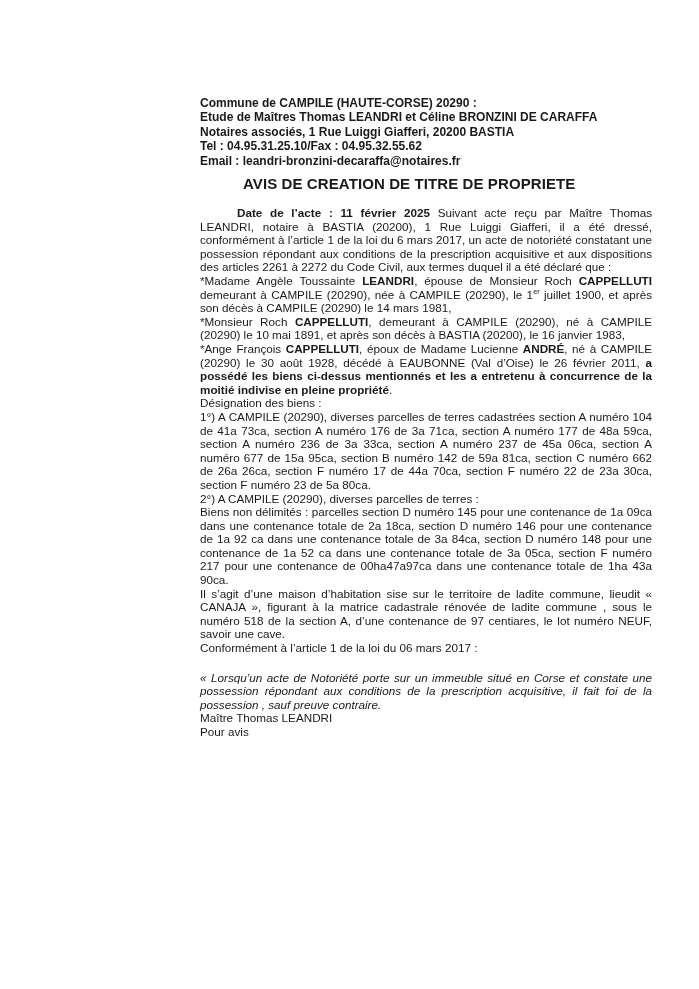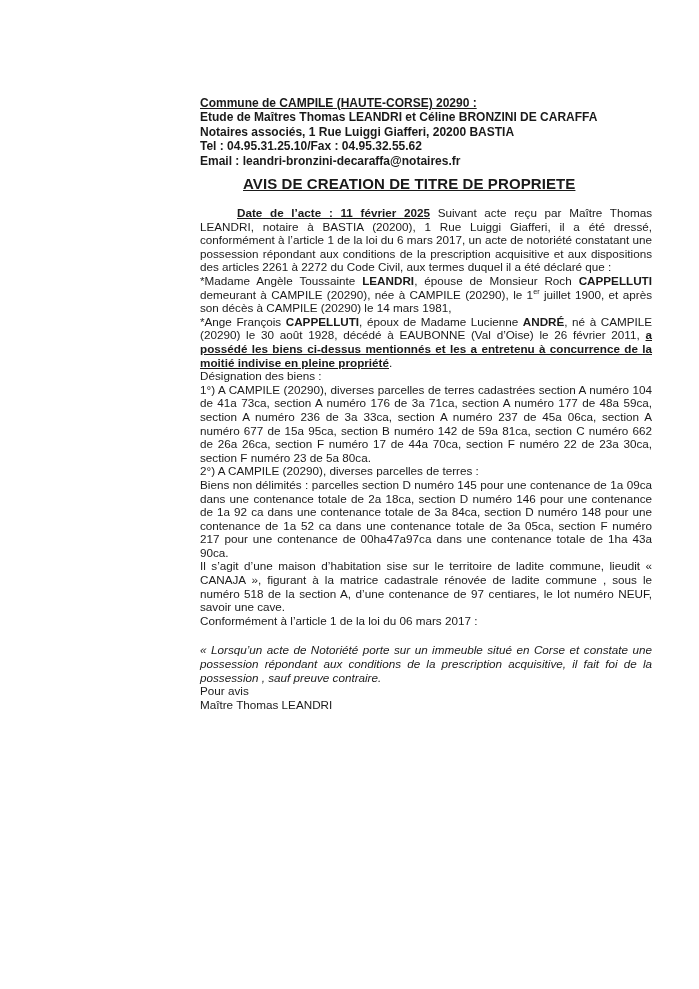--- a/index.html
+++ b/index.html
@@ -23,21 +23,21 @@
     top: 96px;
     width: 452px;
   }
   .office-header {
     font-size: 12px;
     line-height: 14.4px;
     font-weight: bold;
     text-align: left;
   }
   .office-header .hline { margin: 0; }
-  .u { text-decoration: underline; }
+  .u { }
   .b { font-weight: bold; margin-top: 48px; }
   .doc-title {
     margin-top: 9px;
     margin-bottom: 15px;
     padding-left: 43px;
     font-size: 15px;
     line-height: 14px;
     font-weight: bold;
     letter-spacing: 0.1px;
   }
@@ -72,26 +72,27 @@
       <div class="hline">Email : leandri-bronzini-decaraffa@notaires.fr</div>
     </div>
 
     <div class="doc-title">
       <span class="u">AVIS DE CREATION DE TITRE DE PROPRIETE</span>
     </div>
 
     <div class="body-text">
         <p class="para indent"><span class="b u">Date de l’acte : 11 février 2025</span><span> Suivant acte reçu par Maître Thomas LEANDRI, notaire à BASTIA (20200), 1 Rue Luiggi Giafferi, il a été dressé, conformément à l’article 1 de la loi du 6 mars 2017, un acte de notoriété constatant une possession répondant aux conditions de la prescription acquisitive et aux dispositions des articles 2261 à 2272 du Code Civil, aux termes duquel il a été déclaré que :</span></p>
         <p class="para"><span>*Madame Angèle Toussainte </span><span class="b">LEANDRI</span><span>, épouse de Monsieur Roch </span><span class="b">CAPPELLUTI</span><span> demeurant à CAMPILE (20290), née à CAMPILE (20290), le 1</span><sup>er</sup><span> juillet 1900, et après son décès à CAMPILE (20290) le 14 mars 1981,</span></p>
+        <p class="para"><span>*Monsieur Roch </span><span class="b">CAPPELLUTI</span><span>, demeurant à CAMPILE (20290), né à CAMPILE (20290) le 10 mai 1891, et après son décès à BASTIA (20200), le 16 janvier 1983,</span></p>
         <p class="para"><span>*Ange François </span><span class="b">CAPPELLUTI</span><span>, époux de Madame Lucienne </span><span class="b">ANDRÉ</span><span>, né à CAMPILE (20290) le 30 août 1928, décédé à EAUBONNE (Val d’Oise) le 26 février 2011, </span><span class="b u">a possédé les biens ci-dessus mentionnés et les a entretenu à concurrence de la moitié indivise en pleine propriété</span><span>.</span></p>
         <p class="para"><span>Désignation des biens :</span></p>
         <p class="para"><span>1°) A CAMPILE (20290), diverses parcelles de terres cadastrées section A numéro 104 de 41a 73ca, section A numéro 176 de 3a 71ca, section A numéro 177 de 48a 59ca, section A numéro 236 de 3a 33ca, section A numéro 237 de 45a 06ca, section A numéro 677 de 15a 95ca, section B numéro 142 de 59a 81ca, section C numéro 662 de 26a 26ca, section F numéro 17 de 44a 70ca, section F numéro 22 de 23a 30ca, section F numéro 23 de 5a 80ca.</span></p>
         <p class="para"><span>2°) A CAMPILE (20290), diverses parcelles de terres :</span></p>
         <p class="para"><span>Biens non délimités : parcelles section D numéro 145 pour une contenance de 1a 09ca dans une contenance totale de 2a 18ca, section D numéro 146 pour une contenance de 1a 92 ca dans une contenance totale de 3a 84ca, section D numéro 148 pour une contenance de 1a 52 ca dans une contenance totale de 3a 05ca, section F numéro 217 pour une contenance de 00ha47a97ca dans une contenance totale de 1ha 43a 90ca.</span></p>
         <p class="para"><span>Il s’agit d’une maison d’habitation sise sur le territoire de ladite commune, lieudit « CANAJA », figurant à la matrice cadastrale rénovée de ladite commune , sous le numéro 518 de la section A, d’une contenance de 97 centiares, le lot numéro NEUF, savoir une cave.</span></p>
         <p class="para"><span>Conformément à l’article 1 de la loi du 06 mars 2017 :</span></p>
         <p class="para italic"><span>«  Lorsqu’un acte de Notoriété porte sur un immeuble situé en Corse et constate une possession répondant aux conditions de la prescription acquisitive, il fait foi de la possession , sauf preuve contraire.</span></p>
+        <p class="para"><span>Maître Thomas LEANDRI</span></p>
         <p class="para"><span>Pour avis</span></p>
-        <p class="para"><span>Maître Thomas LEANDRI</span></p>
       </div>
 
   </div>
 </div>
 
 </body></html>

